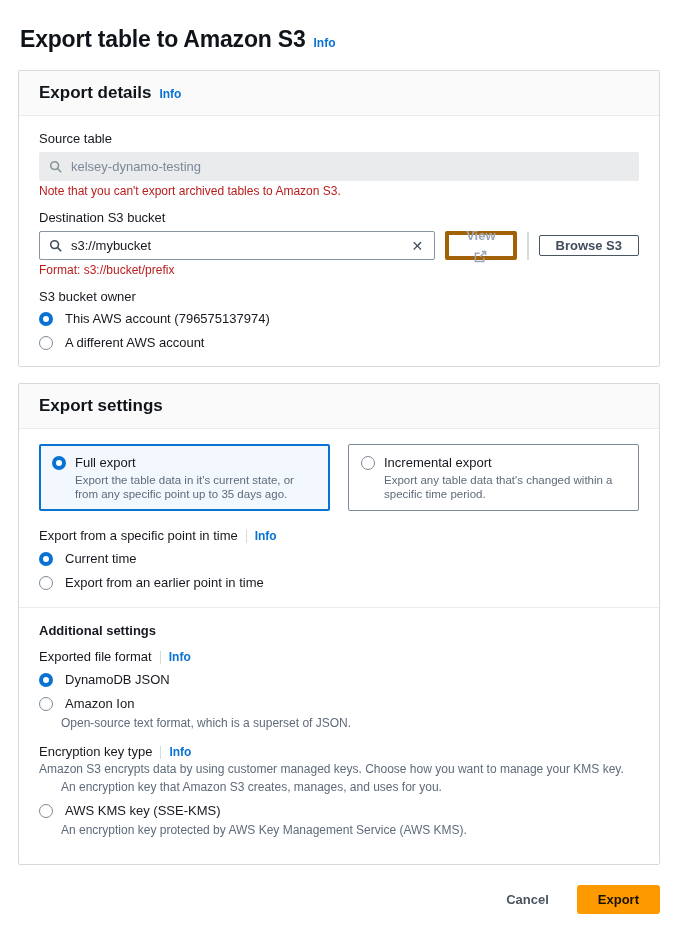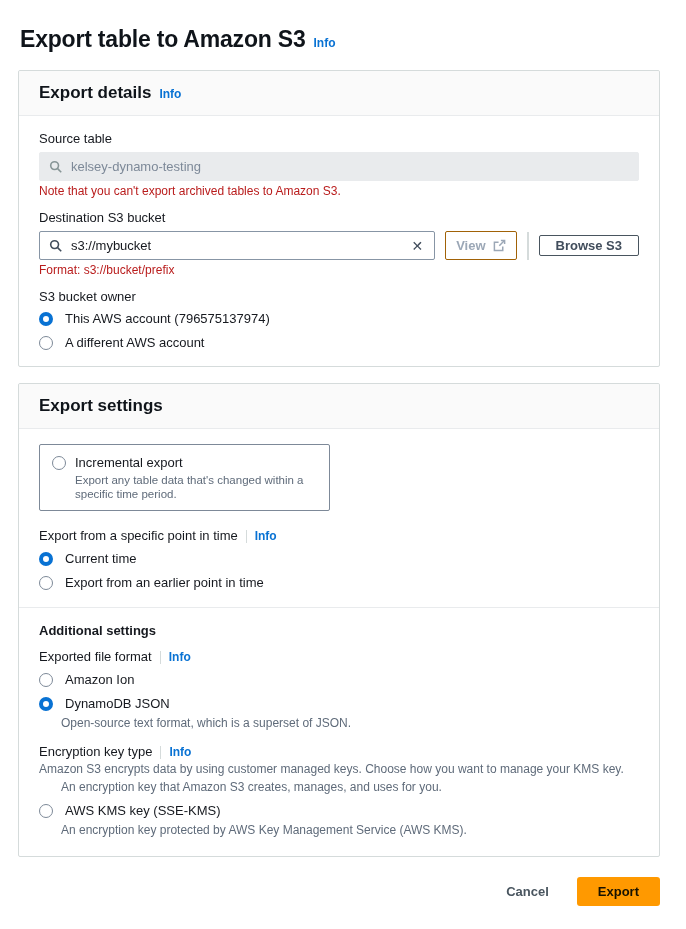--- a/index.html
+++ b/index.html
@@ -56,21 +56,21 @@
   .dest-row { display:flex; align-items:center; gap:10px; }
   .dest-row .search-input { flex:1 1 auto; min-width:0; }
   .vdiv { width:2px; height:28px; background:#d5dbdb; flex:none; }
 
   
   .btn {
     display:inline-flex; align-items:center; justify-content:center; gap:7px;
     font-family:inherit; font-size:13px; font-weight:700;
     border-radius:2px; cursor:pointer; background:#fff; white-space:nowrap;
   }
-  .btn-view { border:1px solid #a16207; color:#9ba7b6; padding:5px 10px; height:29px; cursor:not-allowed; }
+  .btn-view { border:4px solid #a16207; color:#9ba7b6; padding:5px 17px; height:29px; cursor:not-allowed;flex-direction:column; }
   .btn-browse { border:1px solid #49555f; color:#414d5c; padding:5px 16px; height:21px; }
   .btn-cancel { border:none; background:transparent; color:#49555f; font-weight:700; font-size:13px; padding:6px 10px; cursor:pointer; font-family:inherit; }
   .btn-primary {
     border:none; background:#ff9900; color:#181200; font-weight:700; font-size:13px;
     padding:7px 21px; border-radius:3px; cursor:pointer; font-family:inherit;
   }
 
   
   .radio-row { display:flex; align-items:center; gap:12px; margin-bottom:6px; cursor:pointer; line-height:18px; }
   .radio-row:last-child { margin-bottom:0; }
@@ -91,21 +91,21 @@
     padding:9px 12px; min-height:58px; cursor:pointer;
   }
   .tile.selected { border:2px solid #0972d3; background:#f2f8fd; padding:8px 11px; }
   .tile .radio { margin-top:2px; }
   .tile-label { font-size:13px; color:#16191f; line-height:17px; }
   .tile-desc { font-size:11.5px; color:#5f6b7a; line-height:14px; margin-top:2px; max-width:280px; }
 
   .divider { border:none; border-top:1px solid #e9ebed; margin:15px -20px 15px -20px; }
   .subheader { font-size:13px; font-weight:700; color:#16191f; margin-bottom:11px; }
   .group { margin-bottom:13px; }
-  .group:last-child { margin-bottom:4px; }
+  .group:last-child { margin-bottom:12px; }
 
   
   .footer {
     display:flex; justify-content:flex-end; align-items:center; gap:18px;
     padding:4px 26px 0 0;
   }
 </style>
 </head>
 <body>
 
@@ -183,20 +183,27 @@
     </div>
   </section>
 
   <section class="card">
     <div class="card-header">
       <h2>Export settings</h2>
     </div>
     <div class="card-body">
 
       <div class="tiles">
+        <div class="tile selected">
+          <span class="radio checked"></span>
+          <div>
+            <div class="tile-label">Full export</div>
+            <div class="tile-desc">Export the table data in it's current state, or from any specific point up to 35 days ago.</div>
+          </div>
+        </div>
         <div class="tile">
           <span class="radio"></span>
           <div>
             <div class="tile-label">Incremental export</div>
             <div class="tile-desc">Export any table data that's changed within a specific time period.</div>
           </div>
         </div>
       </div>
 
       <div class="group">
@@ -219,26 +226,26 @@
 
       <div class="subheader">Additional settings</div>
 
       <div class="group">
         <div class="label-row">
           <span>Exported file format</span>
           <span class="label-sep"></span>
           <a class="info-link">Info</a>
         </div>
         <div class="radio-row">
+          <span class="radio checked"></span>
+          <span class="radio-label">DynamoDB JSON</span>
+        </div>
+        <div class="radio-row">
           <span class="radio"></span>
           <span class="radio-label">Amazon Ion</span>
-        </div>
-        <div class="radio-row">
-          <span class="radio checked"></span>
-          <span class="radio-label">DynamoDB JSON</span>
         </div>
         <div class="sub-desc radio-desc">Open-source text format, which is a superset of JSON.</div>
       </div>
 
       <div class="group">
         <div class="label-row" style="margin-bottom:2px;">
           <span>Encryption key type</span>
           <span class="label-sep"></span>
           <a class="info-link">Info</a>
         </div>

